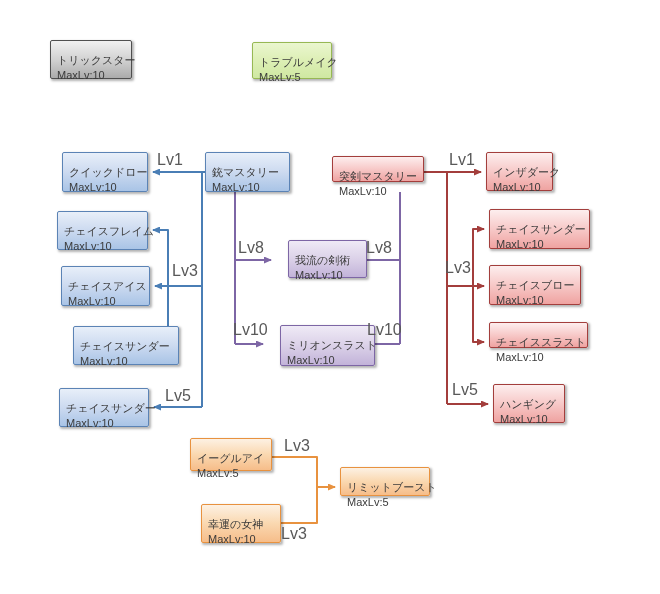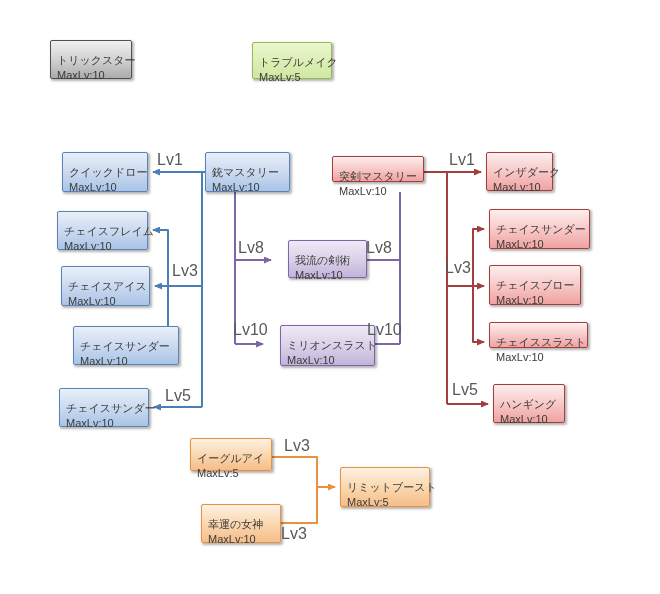--- a/index.html
+++ b/index.html
@@ -149,21 +149,21 @@
   </div>
 
   <div class="node c-orange" style="left:190px;top:438px;width:82px;height:33px">
     <span class="nm">イーグルアイ</span>
     <span class="mx">MaxLv:5</span>
   </div>
   <div class="node c-orange" style="left:201px;top:504px;width:80px;height:39px">
     <span class="nm">幸運の女神</span>
     <span class="mx">MaxLv:10</span>
   </div>
-  <div class="node c-orange" style="left:340px;top:467px;width:90px;height:40px">
+  <div class="node c-orange" style="left:340px;top:467px;width:90px;height:29px">
     <span class="nm">リミットブースト</span>
     <span class="mx">MaxLv:5</span>
   </div>
 
   <span class="lv" style="left:157px;top:154px">Lv1</span>
   <span class="lv" style="left:172px;top:265px">Lv3</span>
   <span class="lv" style="left:165px;top:390px">Lv5</span>
   <span class="lv" style="left:238px;top:242px">Lv8</span>
   <span class="lv" style="left:233px;top:324px">Lv10</span>
   <span class="lv" style="left:366px;top:242px">Lv8</span>

